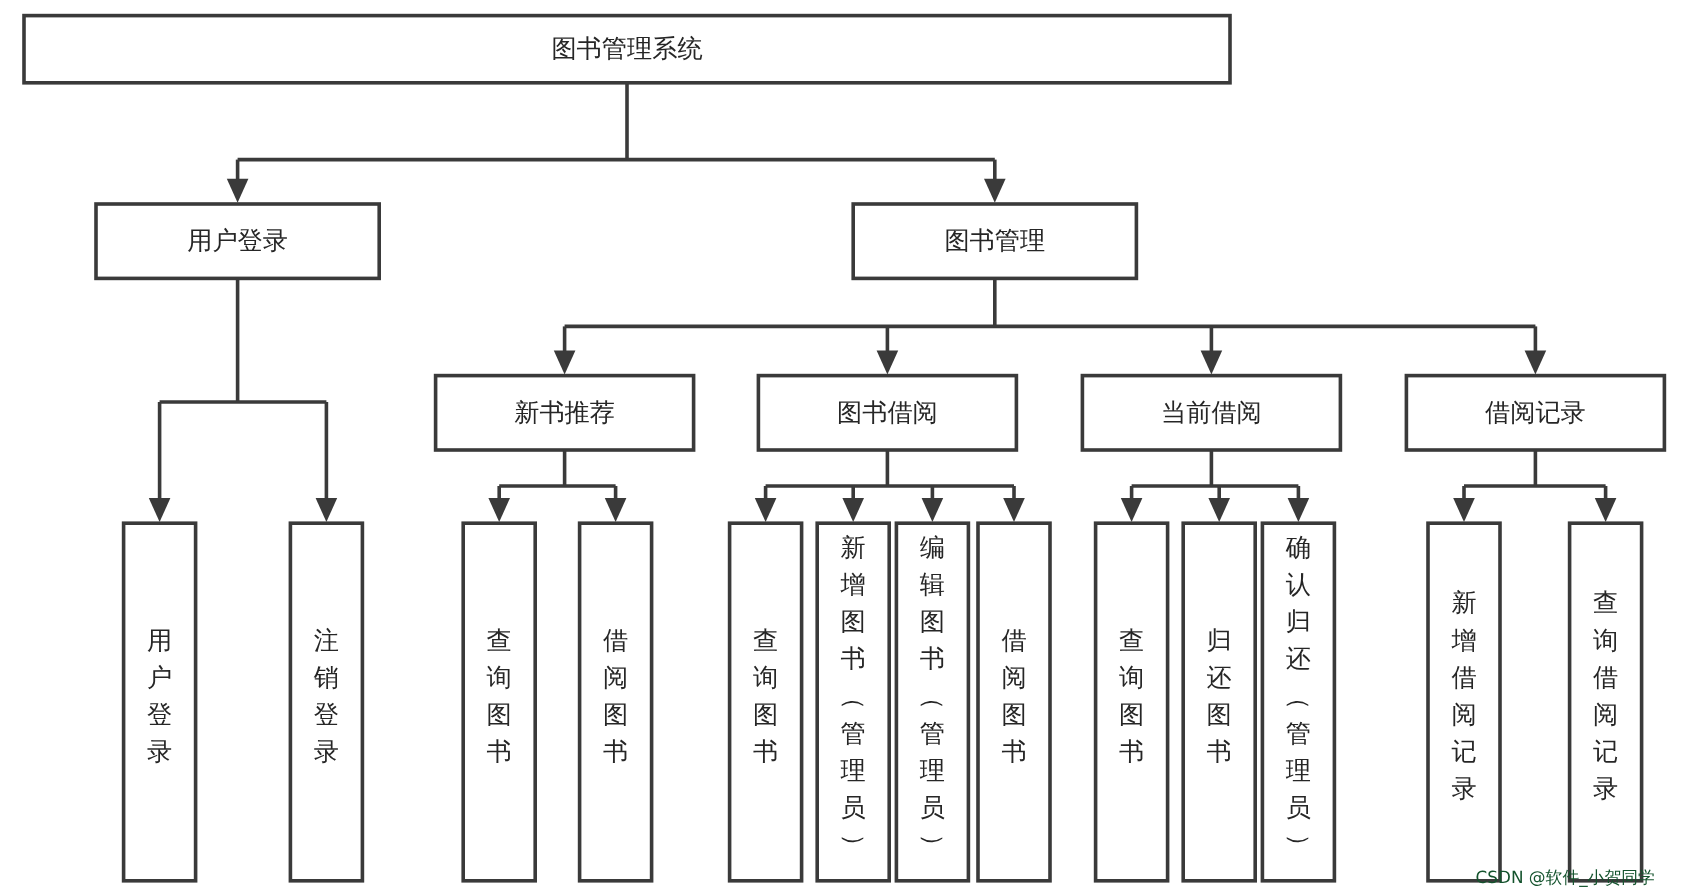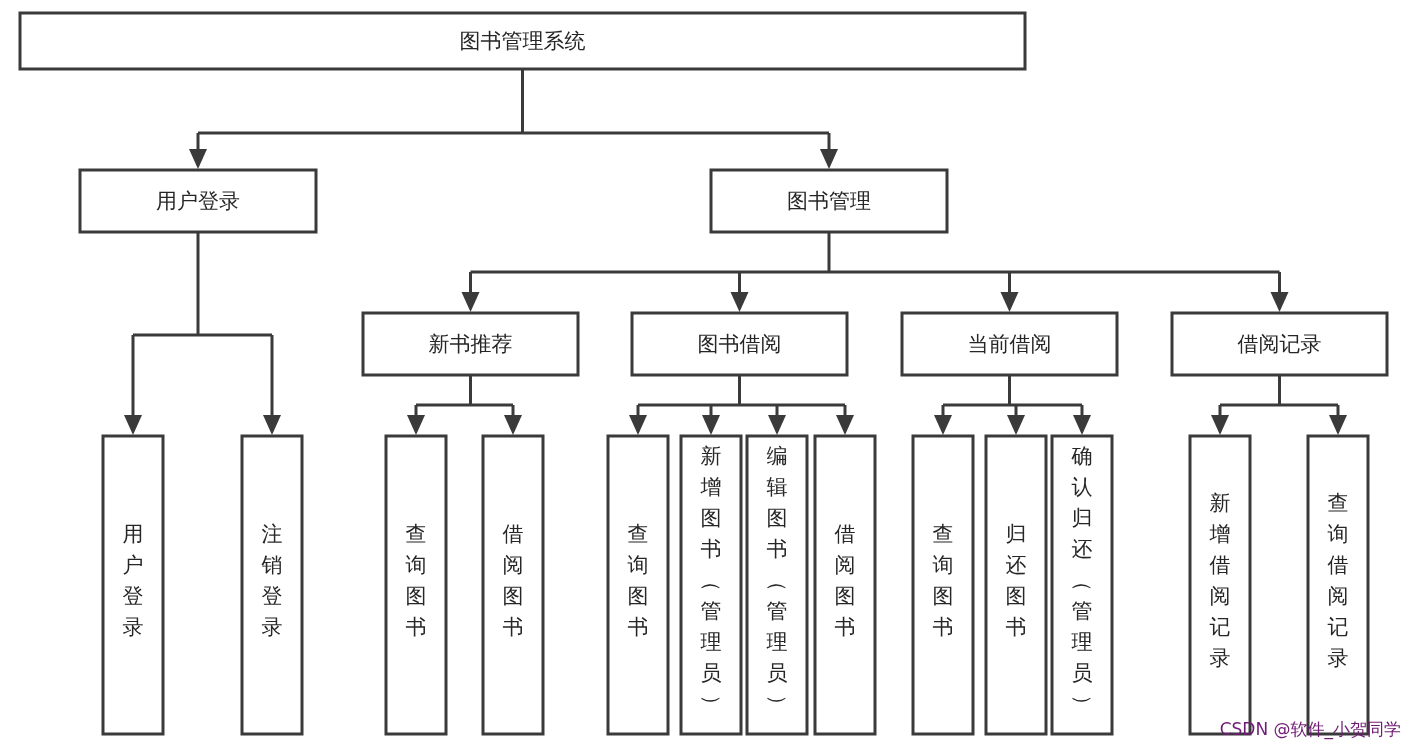--- a/index.html
+++ b/index.html
@@ -48,25 +48,25 @@
     stroke: #3a3a3a;
     stroke-width: 3;
     fill: none;
   }
   .arrow-head {
     fill: #3a3a3a;
     stroke: none;
   }
   .watermark {
     position: absolute;
-    right: 4px;
+    right: 26px;
     bottom: 6px;
     font-family: "DejaVu Sans", "Liberation Sans", sans-serif;
-    font-size: 17px;
-    color: #701a75;
+    font-size: 14px;
+    color: #14532d;
     white-space: nowrap;
     pointer-events: none;
   }
 </style>
 </head>
 <body>
 
 <div id="diagram-root">
   <svg id="flow-svg" viewBox="0 0 1405 747">
     <g id="connectors-layer">

